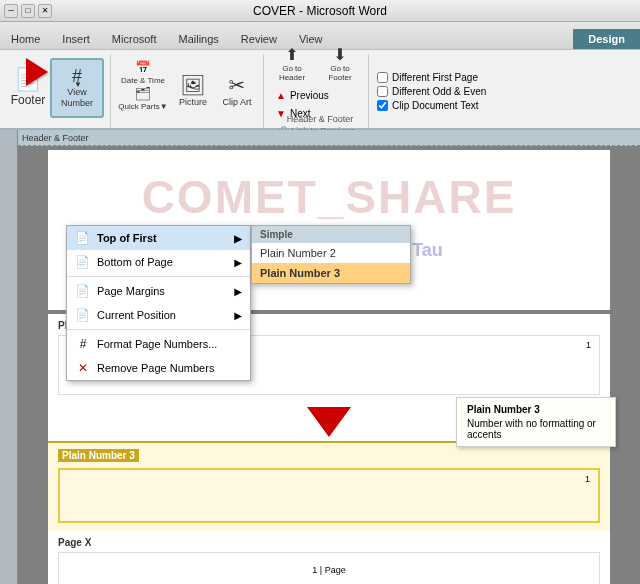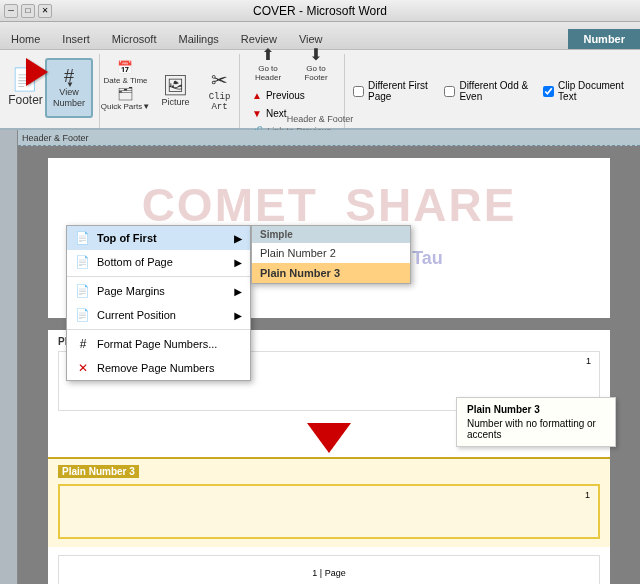--- a/index.html
+++ b/index.html
@@ -135,21 +135,21 @@
       padding: 2px 5px;
       cursor: pointer;
       border: 1px solid transparent;
       border-radius: 2px;
       font-size: 10px;
     }
 
     
     .ribbon-checkboxes {
       display: flex;
-      flex-direction: row;
+      flex-direction: column;
       padding: 4px 8px;
       gap: 3px;
       justify-content: center;
     }
     .ribbon-checkbox-item {
       display: flex;
       align-items: center;
       gap: 4px;
       font-size: 10px;
     }
@@ -358,21 +358,21 @@
   <span>COVER - Microsoft Word</span>
 </div>
 
 <div class="ribbon-tabs">
   <div class="ribbon-tab">Home</div>
   <div class="ribbon-tab">Insert</div>
   <div class="ribbon-tab">Microsoft</div>
   <div class="ribbon-tab">Mailings</div>
   <div class="ribbon-tab">Review</div>
   <div class="ribbon-tab">View</div>
-  <div class="ribbon-tab design-tab" style="padding-left:14px; padding-right:14px;">Number</div>
+  <div class="ribbon-tab design-tab" style="padding-left:14px; padding-right:14px;">Design</div>
 </div>
 
 <div class="ribbon-body" style="position:relative;">
 
   <div class="red-arrow" style="left:26px; top:8px; border-left-width:22px; border-top:14px solid transparent; border-bottom:14px solid transparent; border-left:22px solid #cc0000; position:absolute; z-index:10; transform:none;"></div>
 
   <div class="ribbon-group" style="flex-direction:row; align-items:flex-start; min-width:100px; padding-top:4px;">
 
     <div class="ribbon-btn-large" style="width:44px;">
       <div class="btn-icon">📄</div>
@@ -400,21 +400,21 @@
           <div style="font-size:13px;">🗂</div>
           <div style="font-size:8px;">Quick Parts▼</div>
         </div>
       </div>
       <div class="ribbon-btn-large" style="width:40px;">
         <div style="font-size:20px;">🖼</div>
         <div style="font-size:9px;">Picture</div>
       </div>
       <div class="ribbon-btn-large" style="width:40px;">
         <div style="font-size:20px;">✂</div>
-        <div style="font-size:9px;font-family:Liberation Mono, monospace;">Clip Art</div>
+        <div style="font-size:9px;">Clip Art</div>
       </div>
     </div>
   </div>
 
   <div style="display:flex; flex-direction:column; padding:4px 6px; border-right:1px solid #ccc; justify-content:center; gap:3px;">
     <div style="display:flex; gap:4px;">
       <div class="ribbon-btn-large" style="width:44px; height:40px; font-size:9px;">
         <div style="font-size:16px;">⬆</div>
         <div style="font-size:8px; text-align:center;">Go to Header</div>
       </div>
@@ -460,21 +460,21 @@
   <div class="sidebar">
     <div style="font-size:8px; color:#444; writing-mode:vertical-rl; margin-top:6px;"></div>
   </div>
 
   <div class="doc-area" style="position:relative;">
 
     <div class="hf-bar">
       <span>Header &amp; Footer</span>
     </div>
 
-    <div class="page-content" style="margin:12px 30px; padding:8px 32px; min-height:160px; position:relative;">
+    <div class="page-content" style="margin:4px 30px; padding:8px 32px; min-height:160px; position:relative;">
 
       <div class="watermark" style="font-size:46px; top:20px;">COMET_SHARE</div>
       <div class="watermark2" style="top:90px;">Berbagi Apa Yang Kita Tau</div>
     </div>
 
     <div class="context-menu" style="top:95px; left:48px;">
       <div class="context-menu-item active">
         <div class="item-icon">📄</div>
         <span>Top of First</span>
         <span class="item-arrow">▶</span>
@@ -532,20 +532,21 @@
         </div>
 
         
         <div class="tooltip-box" style="position:absolute; right:24px; bottom:145px; width:160px;">
           <div class="tooltip-title">Plain Number 3</div>
           <div>Number with no formatting or accents</div>
         </div>
       </div>
 
       <div style="background:white; padding:4px 10px;">
+        <div class="thumbnail-label">Page X</div>
         <div class="thumbnail-box" style="height:35px;">
           <span style="font-size:9px;">1 | Page</span>
         </div>
       </div>
     </div>
 
   </div>
 </div>
 
 </body></html>

